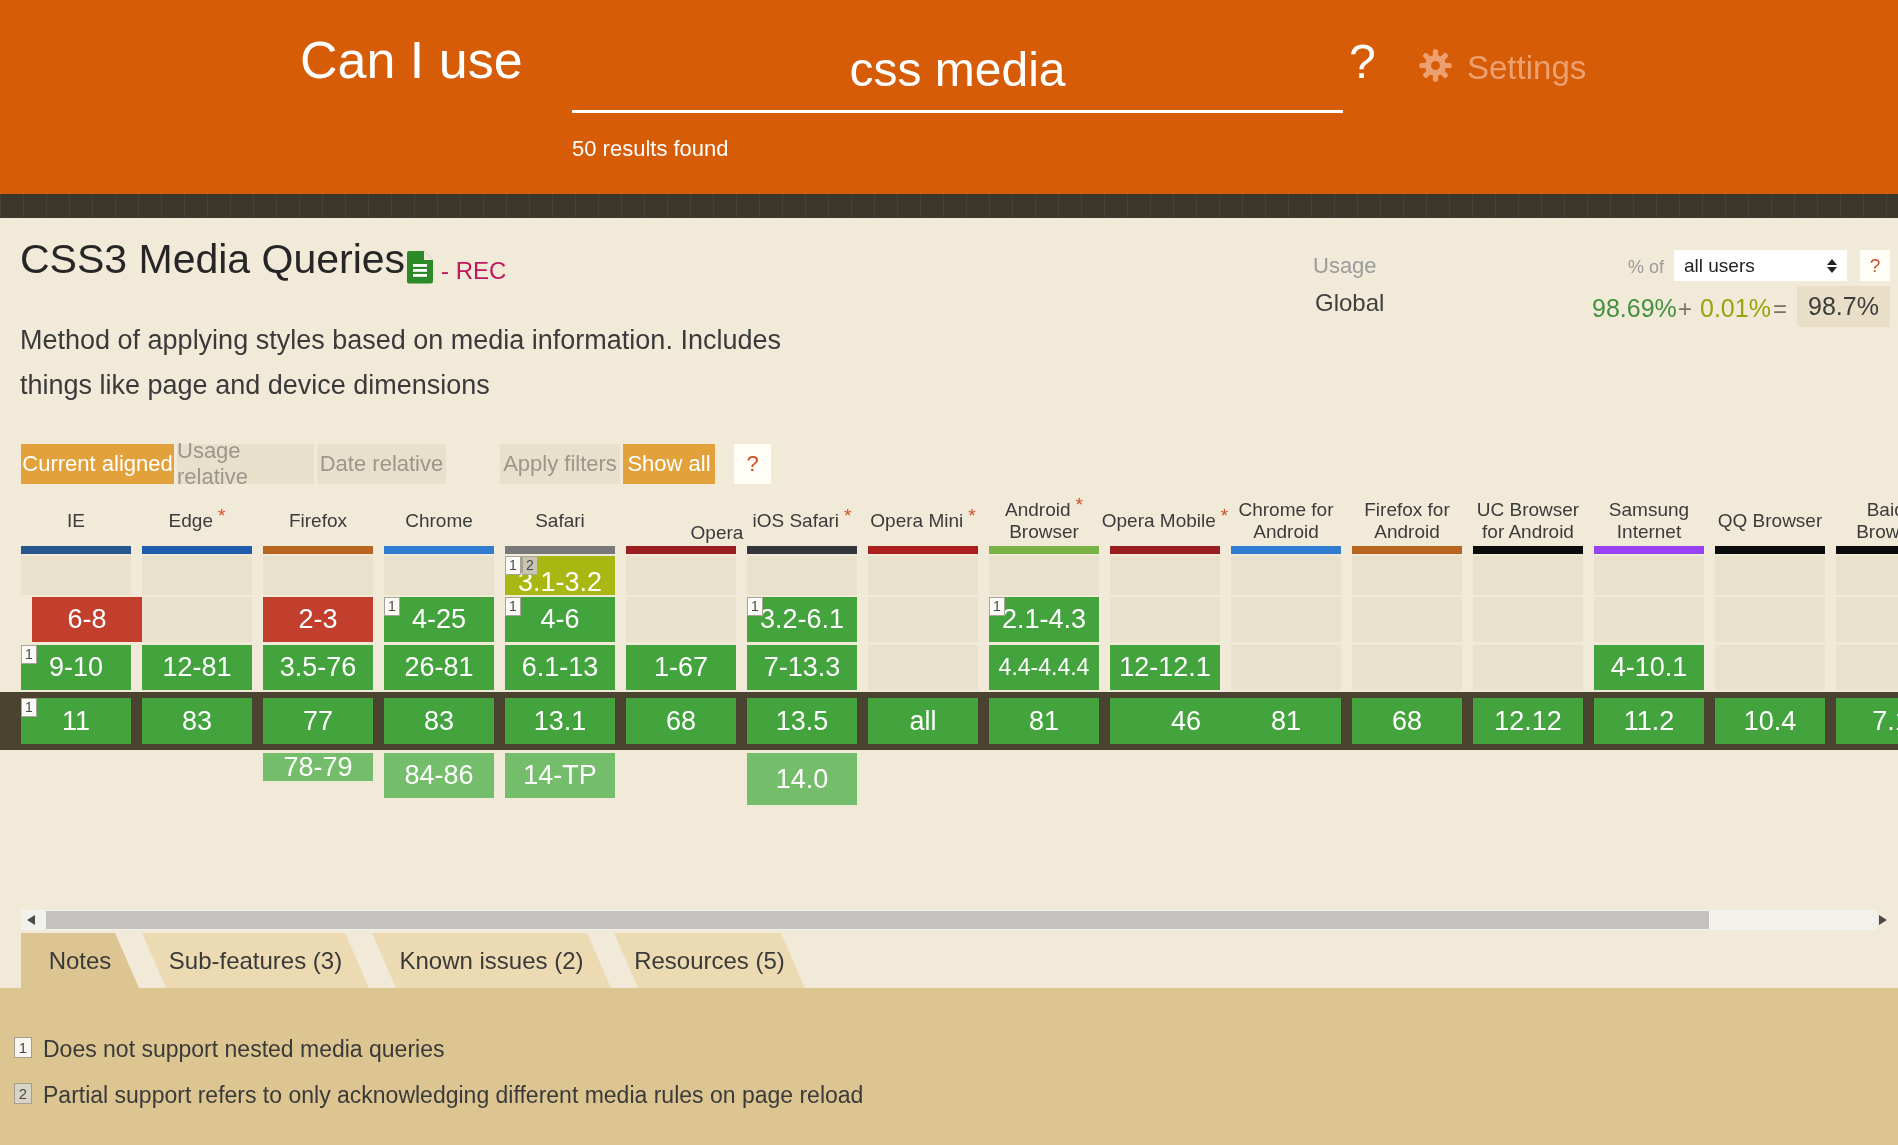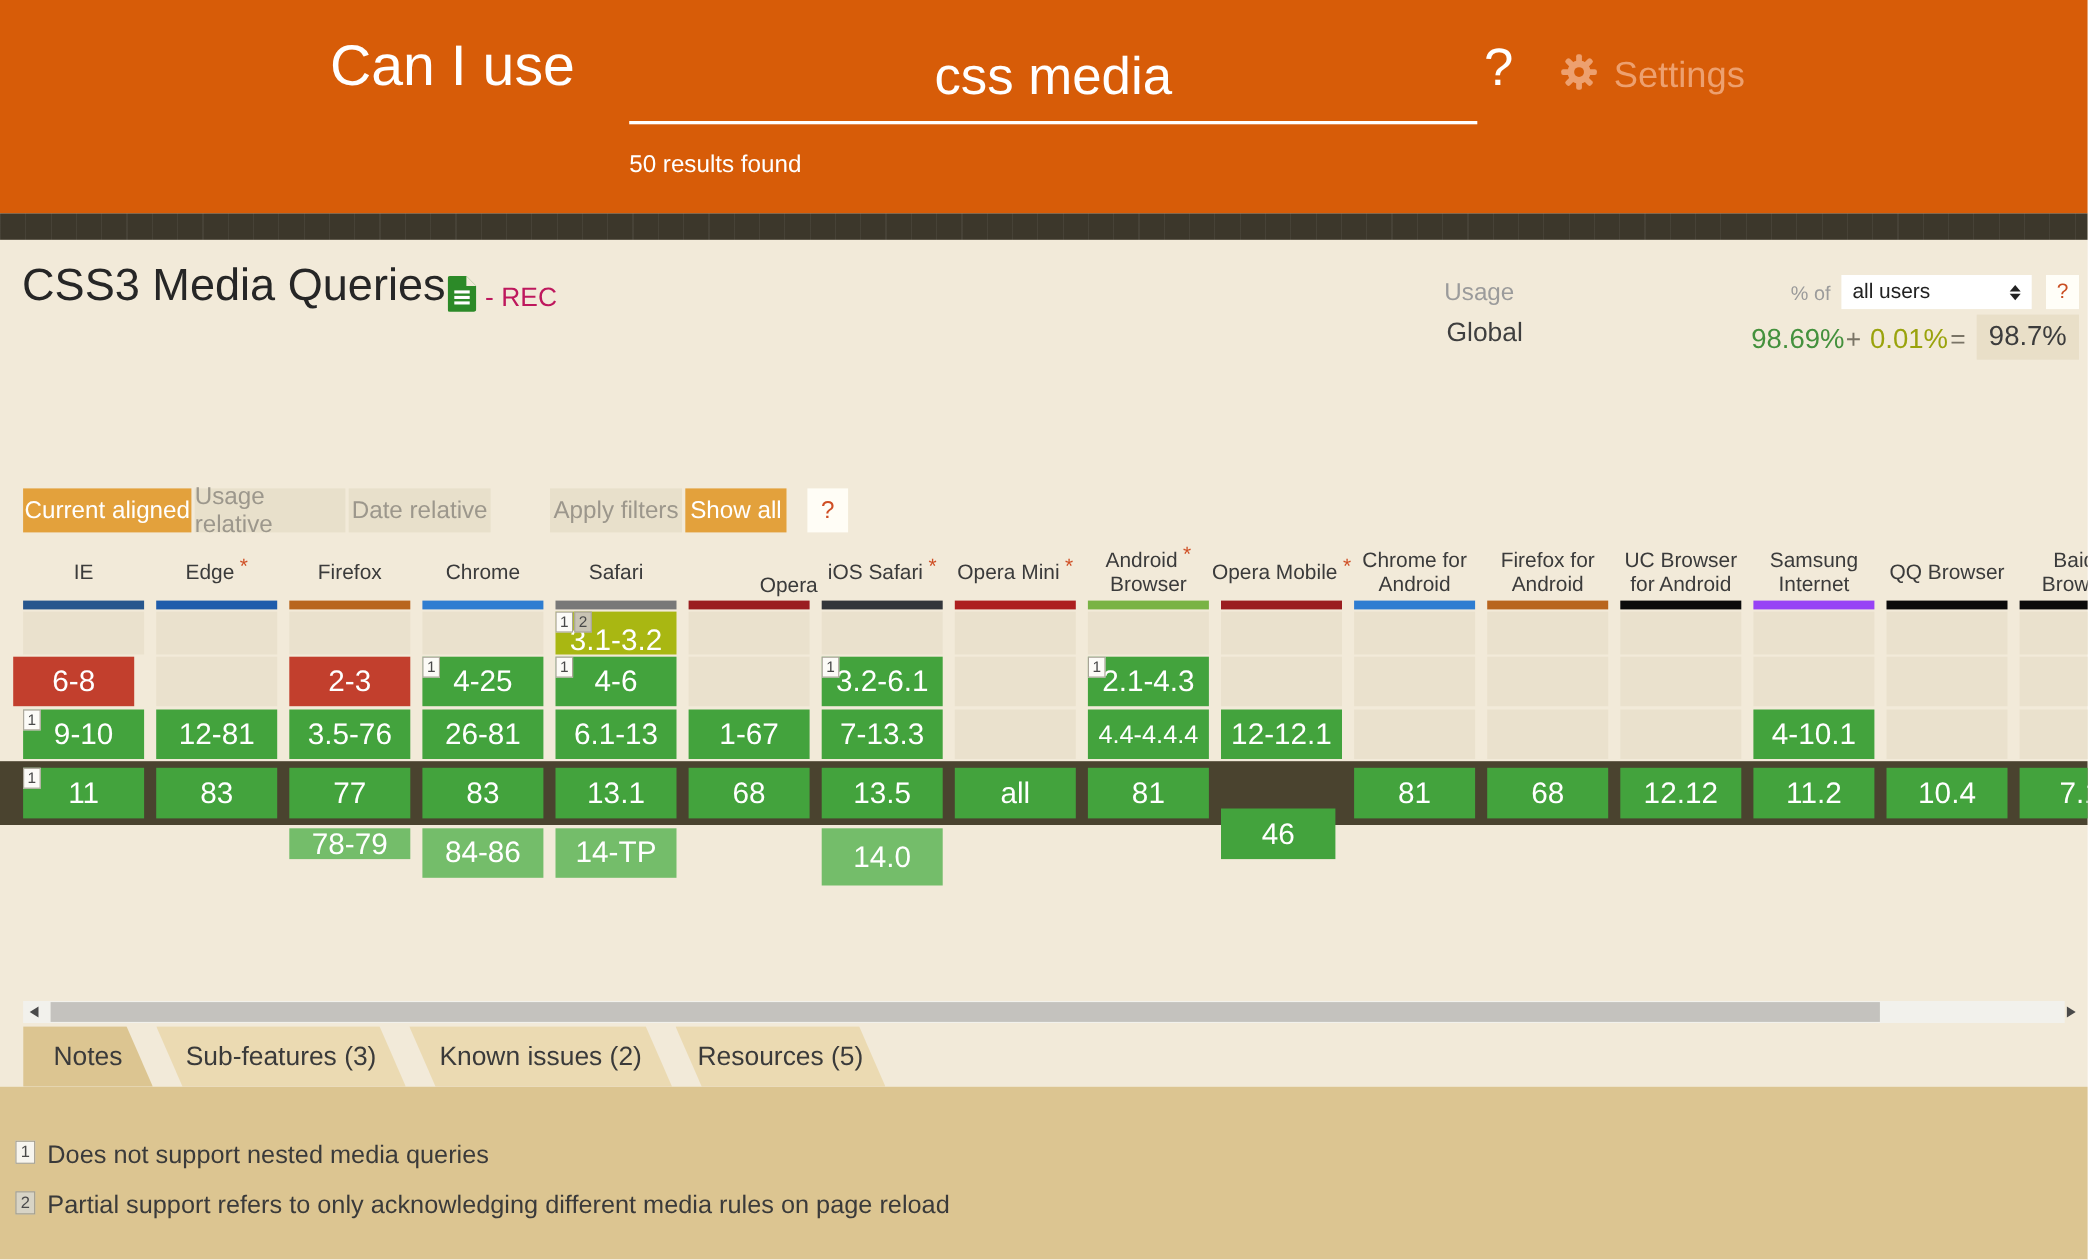--- a/index.html
+++ b/index.html
@@ -151,36 +151,40 @@
     </span>
   </div>
   <div class="u-help">?</div>
   <div class="u-global">Global</div>
   <div class="u-supported">98.69%</div>
   <div class="u-plus">+</div>
   <div class="u-partial">0.01%</div>
   <div class="u-equals">=</div>
   <div class="u-total">98.7%</div>
 
+  <div class="descr">
+    <div>Method of applying styles based on media information. Includes</div>
+    <div>things like page and device dimensions</div>
+  </div>
 
   <div class="fbtn" id="f-current">Current aligned</div>
   <div class="fbtn" id="f-usage">Usage relative</div>
   <div class="fbtn" id="f-date">Date relative</div>
   <div class="fbtn" id="f-apply">Apply filters</div>
   <div class="fbtn" id="f-show">Show all</div>
   <div class="fbtn" id="f-help">?</div>
 
   <div id="grid">
     <div class="band"></div>
   <div class="bhead" style="left: 21px; width: 110px;">
         <div class="bline">IE</div>
       </div>
       <div class="bstrip" style="left: 21px; width: 110px; background: rgb(39, 86, 141);"></div>
       <div class="cell t-empty" style="left: 21px; width: 110px; top: 556px; height: 39px;"></div>
-      <div class="cell t-n" style="left: 12px; width: 110px; top: 597px; height: 45px;">
+      <div class="cell t-n" style="left: 32px; width: 110px; top: 597px; height: 45px;">
         <span class="ctext">6-8</span>
       </div>
       <div class="cell t-y" style="left: 21px; width: 110px; top: 645px; height: 45px;">
         <span class="ctext">9-10</span>
         <span class="nbadge" style="left: 0px;">1</span>
       </div>
       <div class="cell t-y" style="left: 21px; width: 110px; top: 698px; height: 46px;">
         <span class="ctext">11</span>
         <span class="nbadge" style="left: 0px;">1</span>
       </div>
@@ -311,21 +315,21 @@
       </div>
       <div class="bhead" style="left: 1110px; width: 110px;">
         <div class="bline">Opera Mobile<span class="ast">*</span></div>
       </div>
       <div class="bstrip" style="left: 1110px; width: 110px; background: rgb(154, 30, 32);"></div>
       <div class="cell t-empty" style="left: 1110px; width: 110px; top: 556px; height: 39px;"></div>
       <div class="cell t-empty" style="left: 1110px; width: 110px; top: 597px; height: 45px;"></div>
       <div class="cell t-y" style="left: 1110px; width: 110px; top: 645px; height: 45px;">
         <span class="ctext">12-12.1</span>
       </div>
-      <div class="cell t-y" style="left: 1110px; width: 104px; top: 735px; height: 46px;">
+      <div class="cell t-y" style="left: 1110px; width: 104px; top: 698px; height: 46px; padding-left: 24px;">
         <span class="ctext">46</span>
       </div>
       <div class="bhead" style="left: 1231px; width: 110px;">
         <div class="bline">Chrome for</div>
         <div class="bline">Android</div>
       </div>
       <div class="bstrip" style="left: 1231px; width: 110px; background: rgb(46, 125, 209);"></div>
       <div class="cell t-empty" style="left: 1231px; width: 110px; top: 556px; height: 39px;"></div>
       <div class="cell t-empty" style="left: 1231px; width: 110px; top: 597px; height: 45px;"></div>
       <div class="cell t-empty" style="left: 1231px; width: 110px; top: 645px; height: 45px;"></div>

